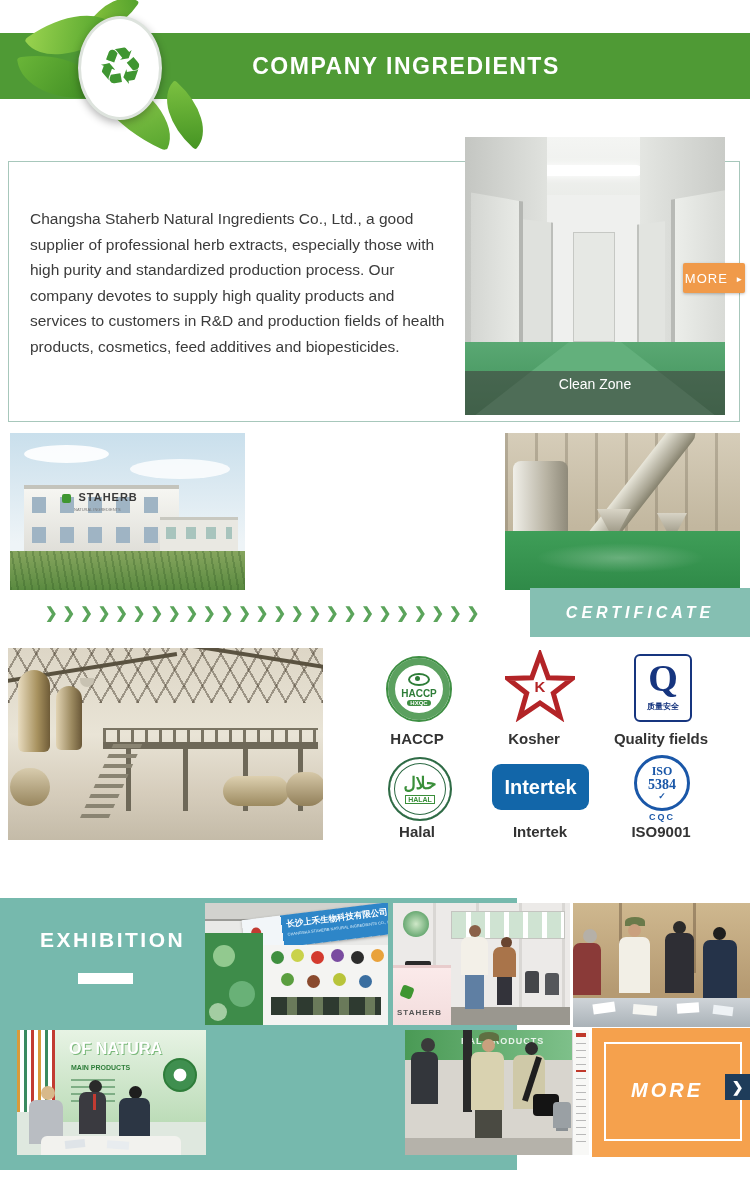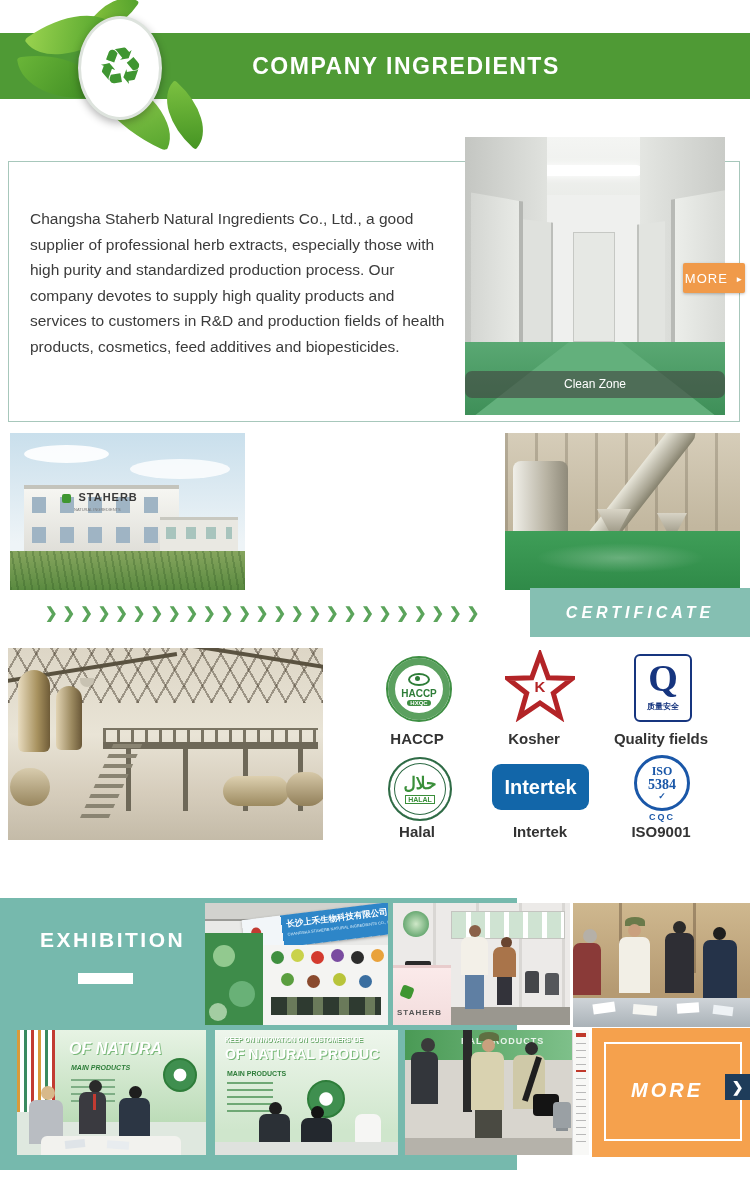--- a/index.html
+++ b/index.html
@@ -43,21 +43,21 @@
     <div class="abs" style="left:0;top:0;width:82px;height:278px;background:linear-gradient(90deg,#c4c6c2,#e0e2de);"></div>
     <div class="abs" style="left:175px;top:0;width:85px;height:278px;background:linear-gradient(270deg,#c9cbc7,#e4e6e2);"></div>
     <div class="abs" style="left:82px;top:58px;width:93px;height:165px;background:#eff0ee;"></div>
     <div class="abs" style="left:108px;top:95px;width:40px;height:108px;background:#e6e8e4;border:1px solid #c6c8c4;"></div>
     <div class="abs" style="left:6px;top:60px;width:48px;height:200px;background:linear-gradient(90deg,#d4d6d2,#e8eae6);border-right:4px solid #b4b6b2;transform:skewY(10deg);"></div>
     <div class="abs" style="left:58px;top:84px;width:28px;height:152px;background:#dfe1dd;border-right:2px solid #bcbeba;transform:skewY(7deg);"></div>
     <div class="abs" style="left:206px;top:58px;width:50px;height:205px;background:linear-gradient(270deg,#d8dad6,#eceeea);border-left:4px solid #b8bab6;transform:skewY(-10deg);"></div>
     <div class="abs" style="left:172px;top:86px;width:26px;height:150px;background:#e2e4e0;border-left:2px solid #c0c2be;transform:skewY(-7deg);"></div>
     <div class="abs" style="left:0;top:205px;width:260px;height:73px;background:linear-gradient(#5aa873,#3e8f58);"></div>
     <div class="abs" style="left:0;top:205px;width:260px;height:73px;background:#63b07c;clip-path:polygon(40% 0,60% 0,96% 100%,4% 100%);"></div>
-    <div class="cap" style="top:234px;height:27px;line-height:27px;font-size:12px;border-radius:7px;">Clean Zone</div>
+    <div class="cap" style="top:234px;height:44px;line-height:27px;font-size:14px;">Clean Zone</div>
   </div>
 
   <div class="abs" style="left:683px;top:263px;width:62px;height:30px;background:#f09a4a;border-radius:2px;text-align:center;line-height:30px;color:#fff;box-shadow:0 1px 3px rgba(0,0,0,.25);">
     <span style="font-size:13px;letter-spacing:1px;">MORE</span>
     <span style="font-size:8px;vertical-align:1px;margin-left:3px;">►</span>
   </div>
 
   <div class="photo" style="left:10px;top:433px;width:235px;height:157px;background:linear-gradient(#c9dfec,#eef4f7 70%);">
     <div class="abs" style="left:14px;top:12px;width:85px;height:18px;background:rgba(255,255,255,.9);border-radius:50%;"></div>
     <div class="abs" style="left:120px;top:26px;width:100px;height:20px;background:rgba(255,255,255,.8);border-radius:50%;"></div>
@@ -220,53 +220,40 @@
     <div class="torso" style="left:92px;top:30px;width:29px;height:60px;background:#2e2e34;"></div>
     <span class="head" style="left:140px;top:24px;width:13px;height:13px;background:#1e1e1e;"></span>
     <div class="torso" style="left:130px;top:37px;width:34px;height:58px;background:#253349;"></div>
     <div class="abs" style="left:0;top:95px;width:177px;height:29px;background:linear-gradient(#cfd4d8,#aab2b8);"></div>
     <div class="abs" style="left:20px;top:100px;width:22px;height:10px;background:#fff;transform:rotate(-8deg);"></div>
     <div class="abs" style="left:60px;top:102px;width:24px;height:10px;background:#f6f6f2;transform:rotate(5deg);"></div>
     <div class="abs" style="left:104px;top:100px;width:22px;height:10px;background:#fff;transform:rotate(-4deg);"></div>
     <div class="abs" style="left:140px;top:103px;width:20px;height:9px;background:#eef2f5;transform:rotate(7deg);"></div>
   </div>
 
-  <div class="photo" style="left:17px;top:1030px;width:189px;height:125px;background:#dfe8df;font-style:italic;">
+  <div class="photo" style="left:17px;top:1030px;width:189px;height:125px;background:#dfe8df;">
     <div class="abs" style="left:0;top:0;width:38px;height:82px;background:#fff;background-image:repeating-linear-gradient(90deg,#d89a3a 0 3px,#fff 3px 7px,#3a8a5f 7px 10px,#fff 10px 14px,#c23b32 14px 17px,#fff 17px 21px);"></div>
     <div class="abs" style="left:38px;top:0;width:151px;height:92px;background:linear-gradient(#e7f3e4,#bcdcb8);">
       <div style="position:absolute;left:14px;top:10px;font-size:16px;font-weight:bold;color:#fff;text-shadow:1px 1px 0 #7ab87a;white-space:nowrap;">OF NATURA</div>
       <div style="position:absolute;left:16px;top:34px;font-size:7px;font-weight:bold;color:#2e7d3a;">MAIN PRODUCTS</div>
       <div class="abs" style="left:16px;top:46px;width:44px;height:26px;background:repeating-linear-gradient(0deg,#7fae85 0 2px,transparent 2px 7px);"></div>
       <span class="dot" style="left:108px;top:28px;width:30px;height:30px;background:radial-gradient(#fff 28%,#3f8f4f 32%);border:2px solid #2e7d3a;"></span>
     </div>
     <span class="head" style="left:24px;top:56px;width:14px;height:14px;background:#d8b98a;"></span>
     <div class="torso" style="left:12px;top:70px;width:34px;height:44px;background:#b9bdc2;"></div>
     <span class="head" style="left:72px;top:50px;width:13px;height:13px;background:#2a2a2a;"></span>
     <div class="torso" style="left:62px;top:62px;width:27px;height:42px;background:#3a3a40;"></div>
     <div class="abs" style="left:76px;top:64px;width:3px;height:16px;background:#c23b32;"></div>
     <span class="head" style="left:112px;top:56px;width:13px;height:13px;background:#1e1e1e;"></span>
     <div class="torso" style="left:102px;top:68px;width:31px;height:46px;background:#2c3644;"></div>
     <div class="abs" style="left:24px;top:106px;width:140px;height:19px;background:#f2f2ee;border-radius:6px 6px 0 0;"></div>
     <div class="abs" style="left:48px;top:110px;width:20px;height:8px;background:#dfe4e8;transform:rotate(-6deg);"></div>
     <div class="abs" style="left:90px;top:111px;width:22px;height:8px;background:#e8ecef;transform:rotate(4deg);"></div>
   </div>
 
-  <div class="photo" style="left:215px;top:1030px;width:183px;height:125px;background:linear-gradient(#eef6ec,#cfe6cc 80%);">
-    <div style="position:absolute;left:10px;top:6px;font-size:6.5px;font-weight:bold;color:#fff;text-shadow:1px 1px 0 #6aa86a;white-space:nowrap;">KEEP ON INNOVATION ON CUSTOMERS' DE</div>
-    <div style="position:absolute;left:10px;top:16px;font-size:14px;font-weight:bold;color:#fff;text-shadow:1px 1px 0 #7ab87a;white-space:nowrap;">OF NATURAL PRODUC</div>
-    <div style="position:absolute;left:12px;top:40px;font-size:7px;font-weight:bold;color:#2e7d3a;">MAIN PRODUCTS</div>
-    <div class="abs" style="left:12px;top:52px;width:46px;height:30px;background:repeating-linear-gradient(0deg,#6fa875 0 2px,transparent 2px 7px);"></div>
-    <span class="dot" style="left:92px;top:50px;width:34px;height:34px;background:radial-gradient(#fff 26%,#3f8f4f 30%);border:2px solid #2e7d3a;"></span>
-    <span class="head" style="left:54px;top:72px;width:13px;height:13px;background:#1e1e1e;"></span>
-    <div class="torso" style="left:44px;top:84px;width:31px;height:41px;background:#2b3036;"></div>
-    <span class="head" style="left:96px;top:76px;width:13px;height:13px;background:#141414;"></span>
-    <div class="torso" style="left:86px;top:88px;width:31px;height:37px;background:#23282e;"></div>
-    <div class="abs" style="left:140px;top:84px;width:26px;height:34px;background:#f6f6f4;border-radius:7px;box-shadow:0 3px 0 #c8c8c4;"></div>
-    <div class="abs" style="left:0;top:112px;width:183px;height:13px;background:#dfe2de;"></div>
-  </div>
 
   <div class="photo" style="left:405px;top:1030px;width:184px;height:125px;background:#d8d5ce;">
     <div class="abs" style="left:0;top:0;width:167px;height:30px;background:linear-gradient(90deg,#4a9a55,#7ec08a);">
       <span style="position:absolute;left:56px;top:6px;font-size:9px;font-weight:bold;color:rgba(255,255,255,.85);letter-spacing:1px;">RAL PRODUCTS</span>
     </div>
     <div class="abs" style="left:58px;top:0;width:9px;height:82px;background:#2a2a2a;"></div>
     <span class="head" style="left:16px;top:8px;width:14px;height:14px;background:#3a3a3a;"></span>
     <div class="torso" style="left:6px;top:22px;width:27px;height:52px;background:#33363b;"></div>
     <div class="abs" style="left:74px;top:2px;width:20px;height:9px;background:#5f6f42;border-radius:50% 50% 0 0;"></div>
     <span class="head" style="left:77px;top:9px;width:13px;height:13px;background:#c9a07e;"></span>

